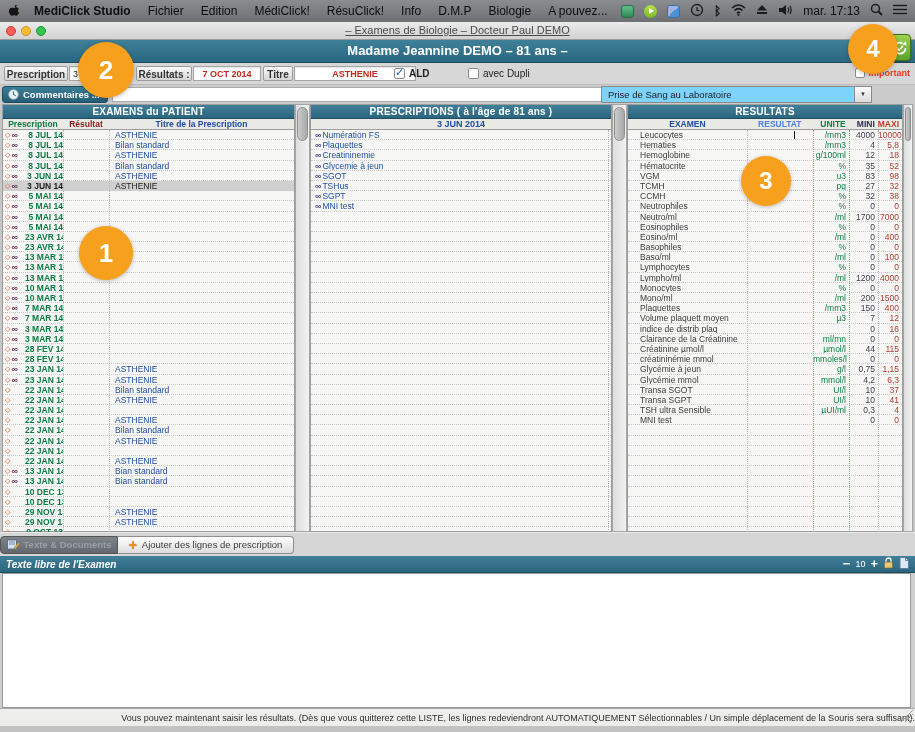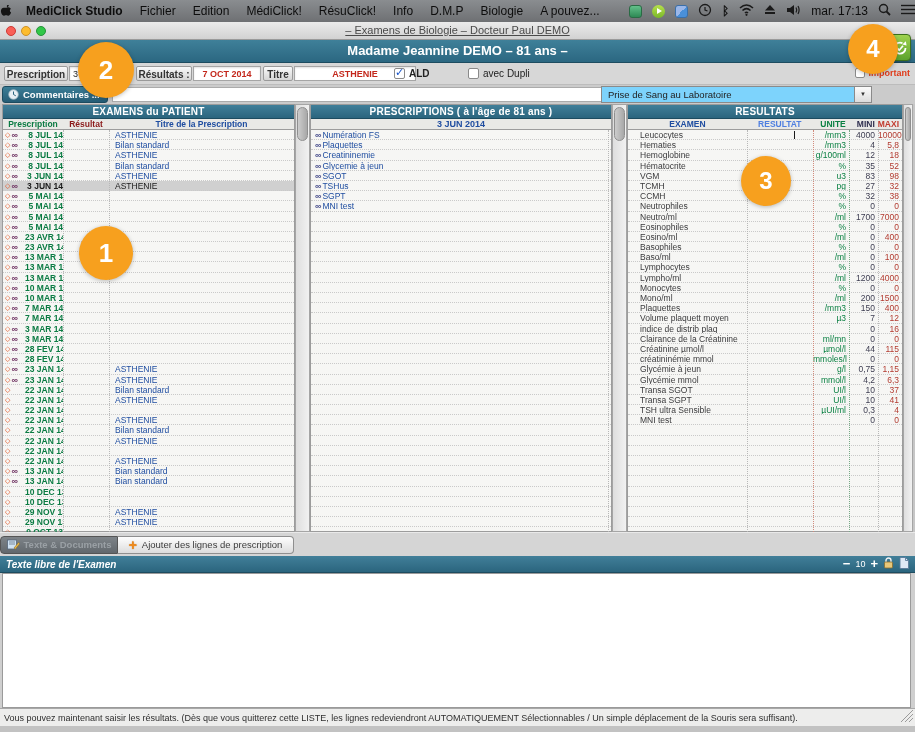--- a/index.html
+++ b/index.html
@@ -3,21 +3,21 @@
 <meta charset="utf-8">
 <style>
   html,body{margin:0;padding:0;}
   body{font-family:"Liberation Sans","DejaVu Sans",sans-serif;background:#9a9a9a;}
   .screen{position:relative;width:915px;height:732px;background:#cfcfcf;overflow:hidden;
     font-family:"Liberation Sans","DejaVu Sans",sans-serif;}
 
   
   .menubar{position:absolute;left:0;top:0;width:915px;height:22px;
     background:linear-gradient(#8a8d90,#6e7073);display:flex;align-items:center;
-    padding:0 0;box-sizing:border-box;font-size:12px;color:#0d0d0d;}
+    padding:0 8px;box-sizing:border-box;font-size:12px;color:#0d0d0d;}
   .menubar .apple{margin-right:14px;display:flex;align-items:center;}
   #menu-items{display:flex;gap:17px;align-items:center;}
   .mitem{cursor:default;white-space:nowrap;}
   .mitem.first{font-weight:bold;}
   .mb-right{margin-left:auto;display:flex;align-items:center;gap:10px;}
   .appico{width:13px;height:13px;border-radius:3px;display:inline-block;}
   .appico.a1{background:linear-gradient(#63c08a,#2e8a55);border:1px solid #2a6b45;box-sizing:border-box;}
   .appico.a2{border-radius:50%;background:linear-gradient(#b6e04a,#7ab82a);position:relative;}
   .appico.a2:after{content:"";position:absolute;left:5px;top:3.5px;border-left:5px solid #fff;border-top:3px solid transparent;border-bottom:3px solid transparent;}
   .appico.a3{background:linear-gradient(135deg,#9bb7e8 0 50%,#4a90d9 50% 100%);border:1px solid #3a6fa9;box-sizing:border-box;}
@@ -150,21 +150,21 @@
   .freetext-hdr .ft-title{font-weight:bold;font-size:10px;padding-left:6px;font-style:italic;}
   .ft-ctrls{margin-left:auto;display:flex;align-items:center;gap:5px;padding-right:6px;}
   .ft-minus,.ft-plus{font-weight:bold;font-size:13px;line-height:10px;color:#fff;}
   .ft-size{font-size:9px;color:#fff;}
   .freetext-area{position:absolute;left:2px;top:573px;width:909px;height:135px;background:#fff;
     border:1px solid #9a9a9a;box-sizing:border-box;}
 
   
   .statusbar{position:absolute;left:0;top:708px;width:915px;height:18px;background:#ededec;
     border-top:1px solid #a8a8a8;box-sizing:border-box;font-size:9px;color:#2e2e2e;
-    display:flex;align-items:center;padding-left:4px;}
+    display:flex;align-items:center;padding-left:4px;justify-content:flex-end;}
   .grip{position:absolute;right:2px;bottom:2px;}
   .bottom-strip{position:absolute;left:0;top:726px;width:915px;height:6px;background:#c2c2c2;}
 
   
   .ann{position:absolute;border-radius:50%;background:#f7a01e;color:#fff;font-weight:bold;
     display:flex;align-items:center;justify-content:center;z-index:60;box-shadow:0 1px 4px rgba(0,0,0,.25);}
   .ann1{left:79px;top:226px;width:54px;height:54px;font-size:26px;}
   .ann2{left:78px;top:42px;width:56px;height:56px;font-size:26px;}
   .ann3{left:741px;top:156px;width:50px;height:50px;font-size:24px;}
   .ann4{left:848px;top:24px;width:50px;height:50px;font-size:24px;}

